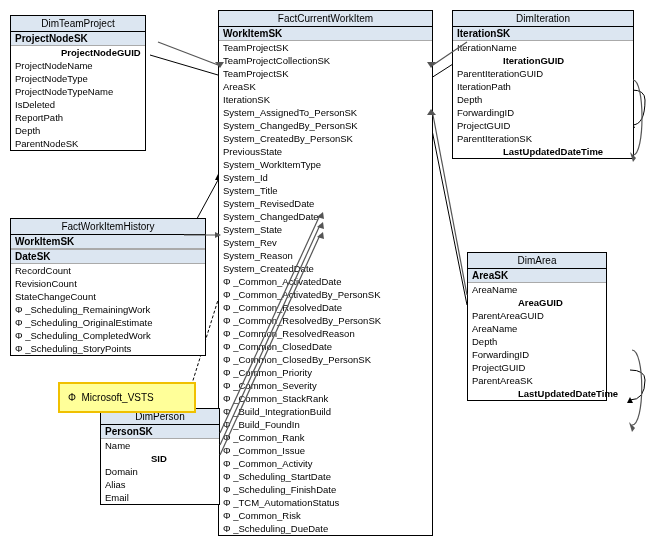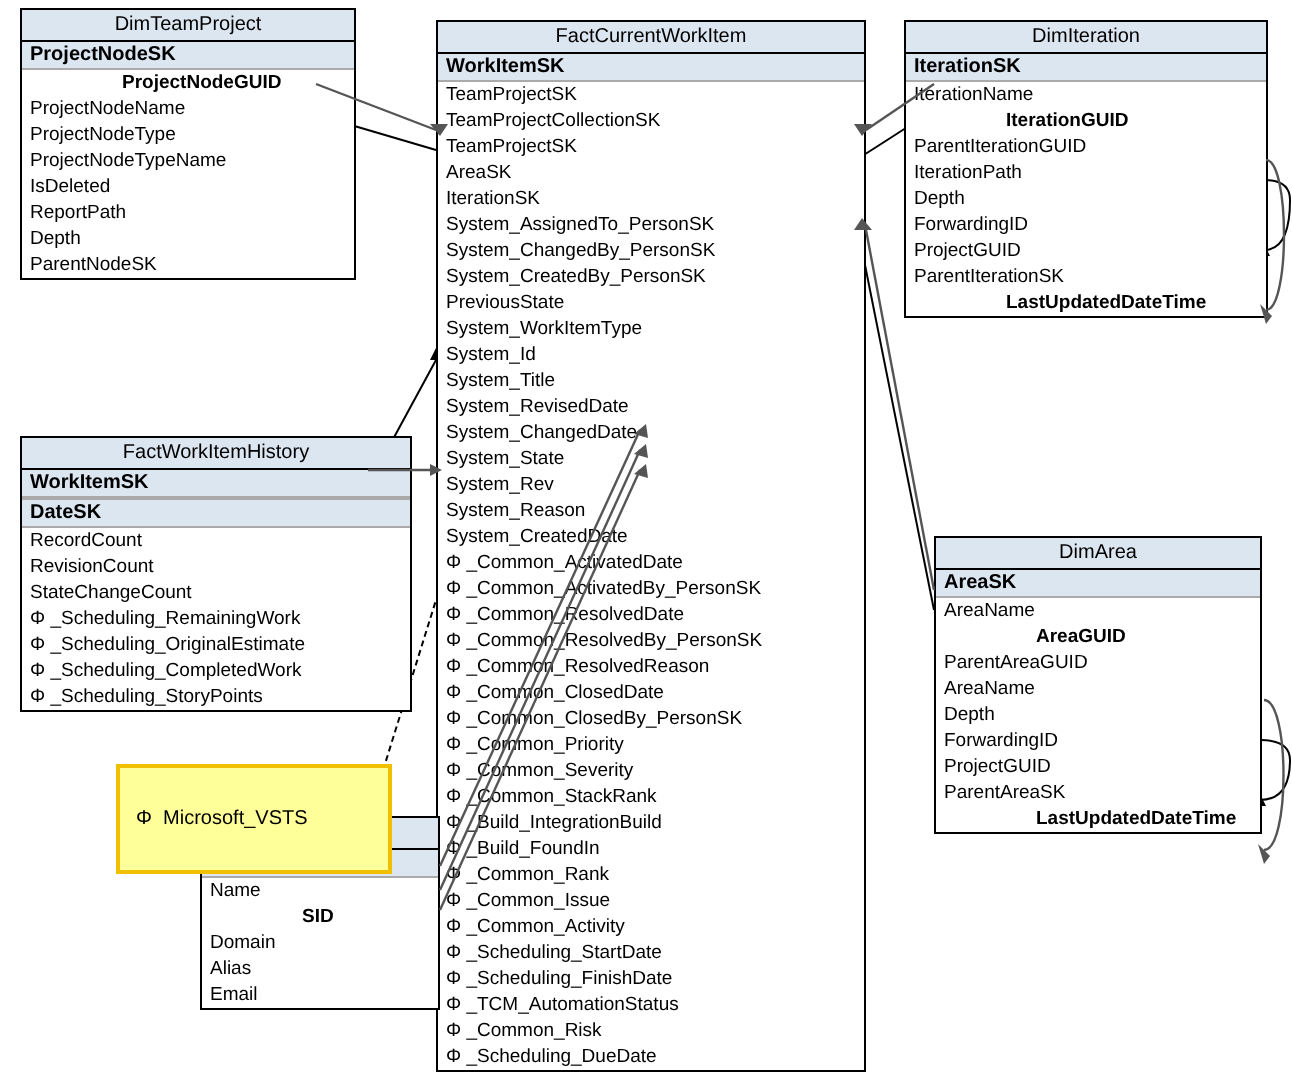--- a/index.html
+++ b/index.html
@@ -57,21 +57,21 @@
       line-height: 13px;
     }
     .db-table .field.bold {
       font-weight: bold;
       margin-left: 46px;
     }
     .highlight-box {
       position: absolute;
       border: 2px solid #f0c000;
       background: #ffff99;
-      padding: 20px 8px;
+      padding: 8px 8px;
       font-size: 10px;
       font-weight: normal;
       z-index: 2;
     }
   </style>
 </head>
 <body>
 
 <div class="diagram">
 
@@ -97,21 +97,21 @@
     <line x1="220" y1="445" x2="310" y2="205" stroke="#000" stroke-width="1"></line>
     <polygon points="308,207 310,200 313,207" fill="#000"></polygon>
 
     <line x1="218" y1="455" x2="310" y2="210" stroke="#000" stroke-width="1"></line>
 
     <line x1="216" y1="465" x2="310" y2="215" stroke="#000" stroke-width="1"></line>
 
     <line x1="190" y1="390" x2="218" y2="300" stroke="#000" stroke-width="1" stroke-dasharray="3,2"></line>
   </svg>
 
-  <div class="db-table" style="left:10px; top:4px; width:168px;">
+  <div class="db-table" style="left:10px; top:15px; width:136px;">
     <div class="table-header">DimTeamProject</div>
     <div class="section-header">ProjectNodeSK</div>
     <div class="field bold">ProjectNodeGUID</div>
     <div class="field">ProjectNodeName</div>
     <div class="field">ProjectNodeType</div>
     <div class="field">ProjectNodeTypeName</div>
     <div class="field">IsDeleted</div>
     <div class="field">ReportPath</div>
     <div class="field">Depth</div>
     <div class="field">ParentNodeSK</div>
@@ -184,21 +184,21 @@
     <div class="field">Φ _Scheduling_RemainingWork</div>
     <div class="field">Φ _Scheduling_OriginalEstimate</div>
     <div class="field">Φ _Scheduling_CompletedWork</div>
     <div class="field">Φ _Scheduling_StoryPoints</div>
   </div>
 
   <div class="highlight-box" style="left:58px; top:382px; width:138px; font-size:10px;">
     <span>Φ &nbsp;Microsoft_VSTS</span>
   </div>
 
-  <div class="db-table" style="left:467px; top:268px; width:164px;">
+  <div class="db-table" style="left:467px; top:252px; width:140px;">
     <div class="table-header">DimArea</div>
     <div class="section-header">AreaSK</div>
     <div class="field">AreaName</div>
     <div class="field bold">AreaGUID</div>
     <div class="field">ParentAreaGUID</div>
     <div class="field">AreaName</div>
     <div class="field">Depth</div>
     <div class="field">ForwardingID</div>
     <div class="field">ProjectGUID</div>
     <div class="field">ParentAreaSK</div>

